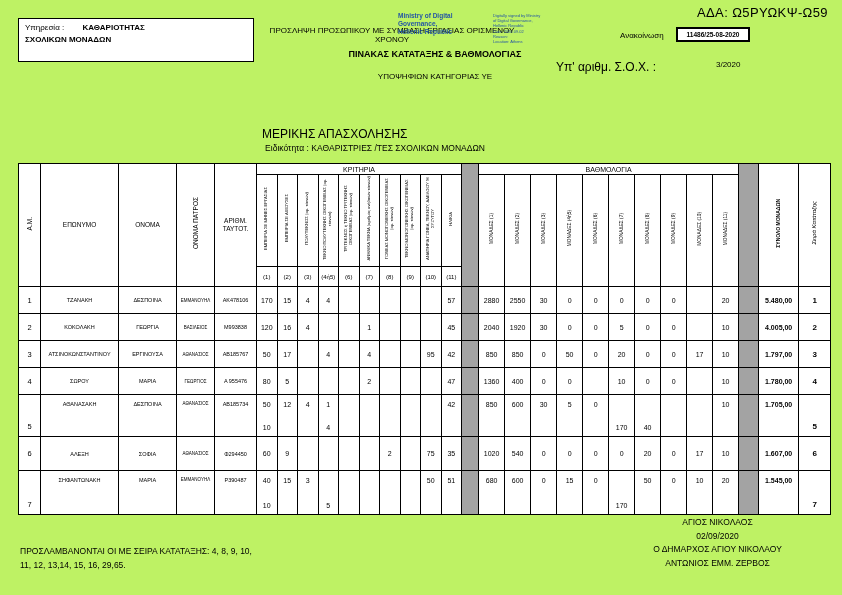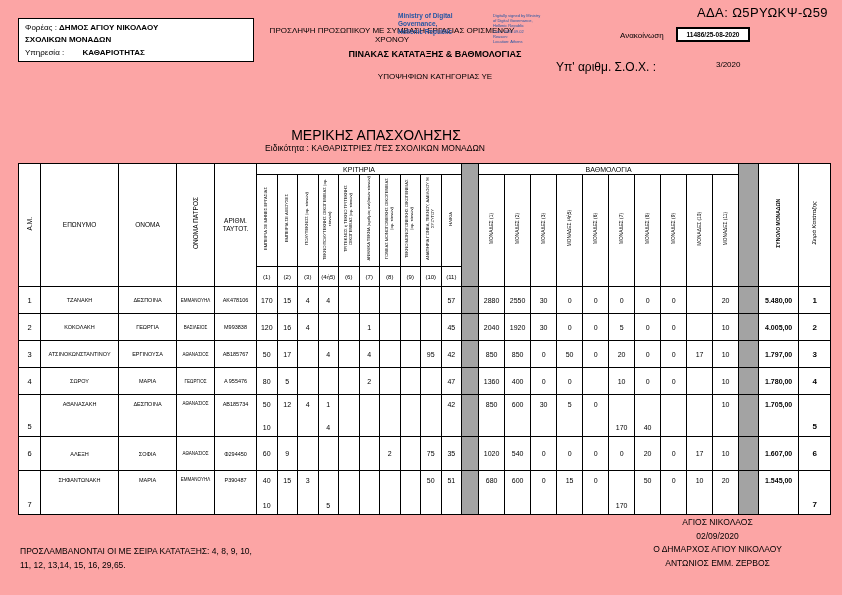--- a/index.html
+++ b/index.html
@@ -1,27 +1,27 @@
 <!DOCTYPE html>
 <html><head>
 <meta charset="utf-8">
 <style>
   *{margin:0;padding:0;box-sizing:border-box}
   body{width:842px;height:595px;font-family:"Liberation Sans","DejaVu Sans",sans-serif;background:#fff;color:#000}
-  .page{position:relative;width:842px;height:595px;background:#fca5a5;overflow:hidden}
+  .page{position:relative;width:842px;height:595px;background:#bef264;overflow:hidden}
   .ada{position:absolute;top:5px;right:14px;font-size:13px;letter-spacing:.4px}
   .ibox{position:absolute;left:18px;width:236px;border:1px solid #000;padding:3px 6px;font-size:8px;line-height:1.55;background:#fff}
   .ibox1{top:18px;height:44px}
   .ibox2{top:61px;height:46px}
   .ival{font-weight:bold}
   .ind{margin-left:16px}
   .t1{position:absolute;left:252px;top:26px;width:280px;font-size:8px;text-align:center}
   .t2{position:absolute;left:285px;top:49px;width:300px;font-size:9px;font-weight:bold;text-align:center}
   .t3{position:absolute;left:285px;top:72px;width:300px;font-size:8px;text-align:center}
-  .t4{position:absolute;left:251px;top:127px;width:250px;font-size:14px;text-align:center}
+  .t4{position:absolute;left:262px;top:127px;width:250px;font-size:12px;text-align:left}
   .t5{position:absolute;left:205px;top:143px;width:340px;font-size:8.5px;text-align:center}
   .stamp{position:absolute;left:398px;top:12px;width:205px;display:flex;gap:5px;color:#2456a4}
   .stampL{font-size:6.5px;font-weight:bold;line-height:1.25;width:90px}
   .stampR{font-size:4px;line-height:1.3;padding-top:1px}
   .annLabel{position:absolute;left:620px;top:31px;font-size:8px}
   .annBox{position:absolute;left:676px;top:27px;width:74px;height:15px;border:2px solid #000;display:flex;align-items:center;justify-content:center;font-size:6.5px;font-weight:bold;background:#fff}
   .soxL{position:absolute;left:556px;top:60px;font-size:12px}
   .soxV{position:absolute;left:716px;top:60px;font-size:8px}
   table{position:absolute;left:18px;top:163px;border-collapse:collapse;table-layout:fixed;width:812px;background:#fff}
   th,td{border:1px solid #000;padding:0;overflow:hidden}
@@ -50,23 +50,22 @@
   .signame{}
 </style>
 </head>
 <body>
 
 <div class="page">
 
   <div class="ada">ΑΔΑ: Ω5ΡΥΩΚΨ-Ω59</div>
 
   <div class="ibox ibox1">
-    <div><span>Φορέας :</span> <span class="ival">ΔΗΜΟΣ ΑΓΙΟΥ ΝΙΚΟΛΑΟΥ</span></div>
+    <div><span>Υπηρεσία :</span> <span class="ival ind">ΚΑΘΑΡΙΟΤΗΤΑΣ</span></div>
     <div><span class="ival">ΣΧΟΛΙΚΩΝ ΜΟΝΑΔΩΝ</span></div>
-    <div><span>Υπηρεσία :</span> <span class="ival ind">ΚΑΘΑΡΙΟΤΗΤΑΣ</span></div>
   </div>
 
 
   <div class="t1">ΠΡΟΣΛΗΨΗ ΠΡΟΣΩΠΙΚΟΥ ΜΕ ΣΥΜΒΑΣΗ ΕΡΓΑΣΙΑΣ ΟΡΙΣΜΕΝΟΥ ΧΡΟΝΟΥ</div>
 
   <div class="stamp" style="color: rgb(36, 86, 164);">
     <div class="stampL">
       <div>Ministry of Digital</div>
       <div>Governance,</div>
       <div>Hellenic Republic</div>

